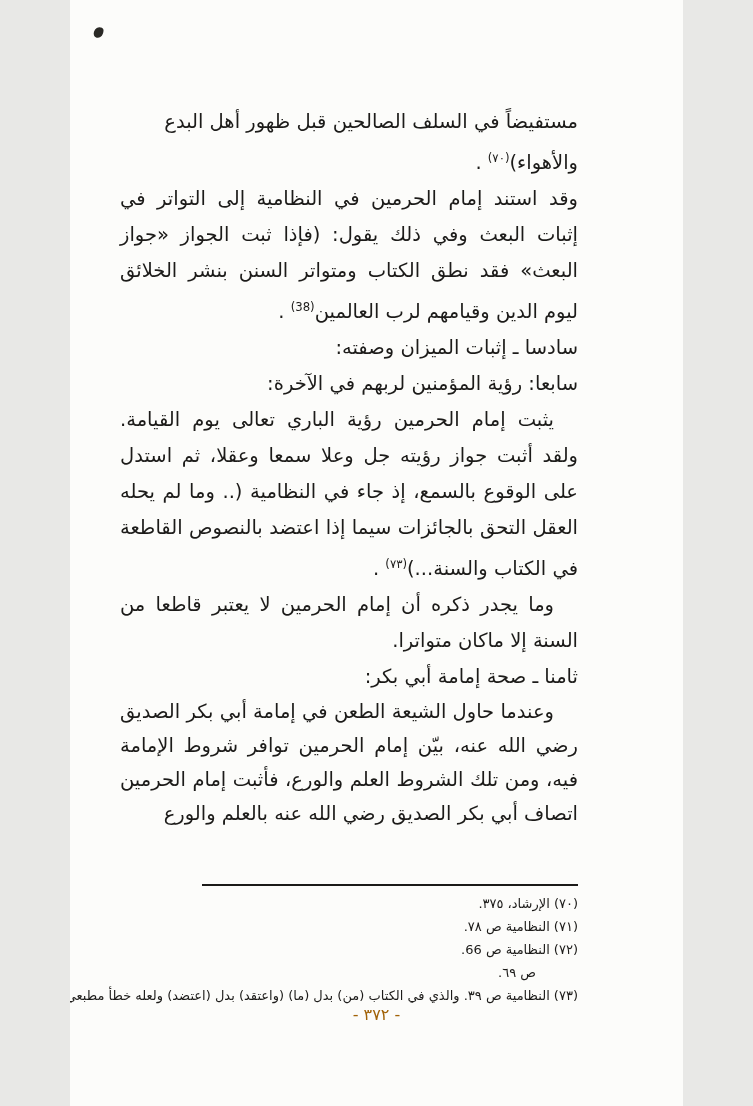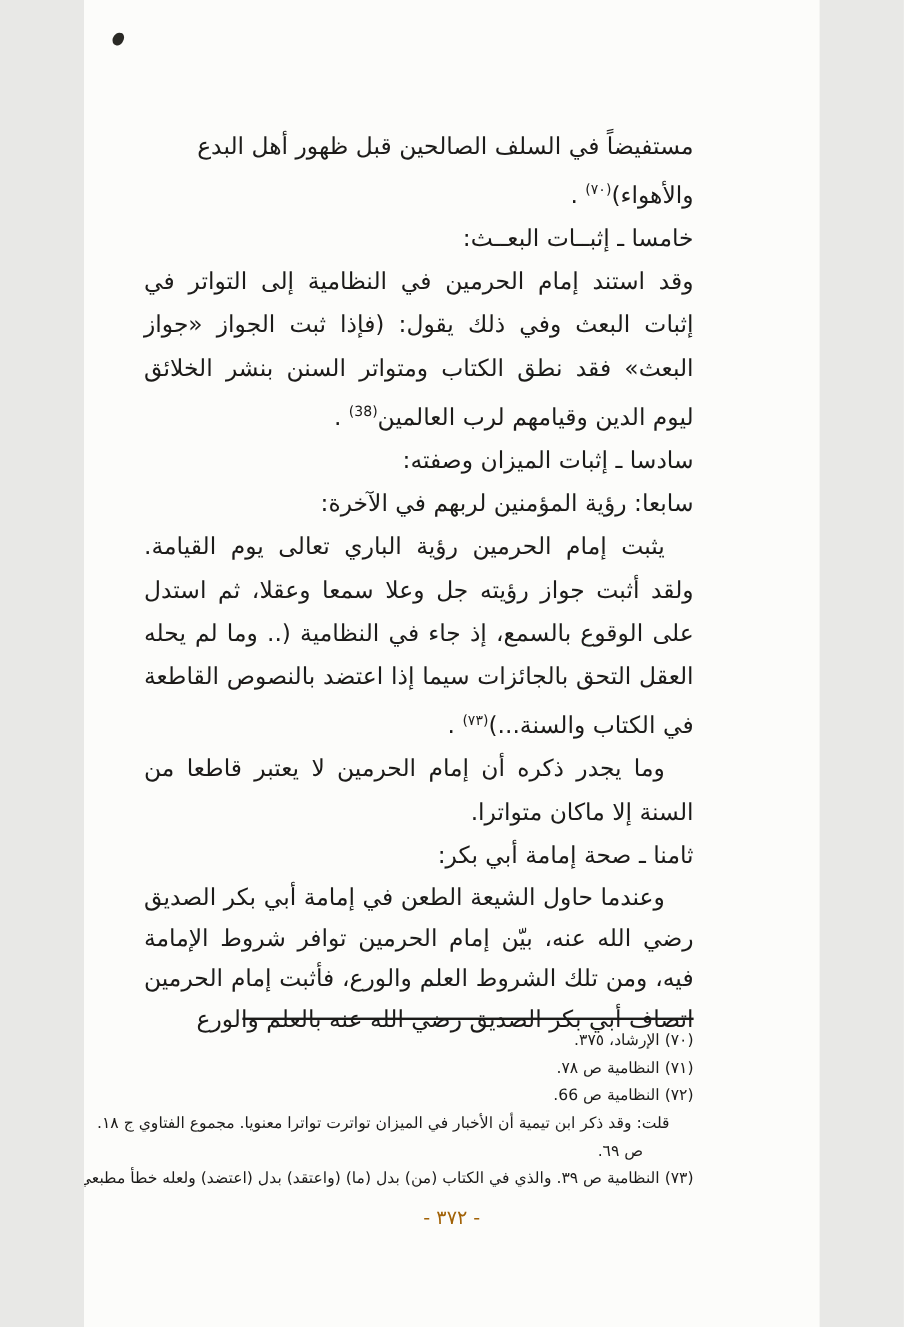--- a/index.html
+++ b/index.html
@@ -36,21 +36,21 @@
   .p-seventh1{ margin-top:2px; text-indent:24px; }
   .p-seventh2{ margin-top:0; text-indent:24px; }
   .h-eighth  { margin-top:0; font-size:19.5px; }
   .p-eighth  { margin-top:2px; text-indent:24px; line-height:34px; }
   .fn-ref{
     font-size:0.60em;
     vertical-align:7px;
     letter-spacing:0;
   }
   .footer{
-    position:absolute; top:848px; left:50px; right:105px;
+    position:absolute; top:884px; left:50px; right:105px;
     direction:rtl;
   }
   .fn-sep{
     width:376px; height:2px;
     background:#1b1a18;
     margin-bottom:6px;
   }
   .fn{
     font-size:13px;
     line-height:23px;
@@ -72,21 +72,20 @@
 <body>
 
 <div class="page">
 
   <div class="speck"></div>
 
   <main class="content" dir="rtl">
 
     <p class="cont-line"><span>مستفيضاً في السلف الصالحين قبل ظهور أهل البدع والأهواء)</span><sup class="fn-ref">(٧٠)</sup><span> .</span></p>
 
-    <h2 class="h-fifth">خامسا ـ إثبــات البعــث:</h2>
 
     <p class="p-fifth"><span>وقد استند إمام الحرمين في النظامية إلى التواتر في إثبات البعث وفي ذلك يقول: (فإذا ثبت الجواز «جواز البعث» فقد نطق الكتاب ومتواتر السنن بنشر الخلائق ليوم الدين وقيامهم لرب العالمين</span><sup class="fn-ref">(38)</sup><span> .</span></p>
 
     <h2 class="h-sixth">سادسا ـ إثبات الميزان وصفته:</h2>
 
 
     <h2 class="h-seventh">سابعا: رؤية المؤمنين لربهم في الآخرة:</h2>
 
     <p class="p-seventh1"><span>يثبت إمام الحرمين رؤية الباري تعالى يوم القيامة. ولقد أثبت جواز رؤيته جل وعلا سمعا وعقلا، ثم استدل على الوقوع بالسمع، إذ جاء في النظامية (.. وما لم يحله العقل التحق بالجائزات سيما إذا اعتضد بالنصوص القاطعة في الكتاب والسنة...)</span><sup class="fn-ref">(٧٣)</sup><span> .</span></p>
 
@@ -96,20 +95,19 @@
 
     <p class="p-eighth">وعندما حاول الشيعة الطعن في إمامة أبي بكر الصديق رضي الله عنه، بيّن إمام الحرمين توافر شروط الإمامة فيه، ومن تلك الشروط العلم والورع، فأثبت إمام الحرمين اتصاف أبي بكر الصديق رضي الله عنه بالعلم والورع</p>
 
   </main>
 
   <footer class="footer" dir="rtl">
     <div class="fn-sep"></div>
     <div class="fn">(٧٠) الإرشاد، ٣٧٥.</div>
     <div class="fn">(٧١) النظامية ص ٧٨.</div>
     <div class="fn">(٧٢) النظامية ص 66.</div>
-    <div class="fn fn-indent1">قلت: وقد ذكر ابن تيمية أن الأخبار في الميزان تواترت تواترا معنويا. مجموع الفتاوي ج ١٨.</div>
     <div class="fn fn-indent2">ص ٦٩.</div>
     <div class="fn fn-nowrap">(٧٣) النظامية ص ٣٩. والذي في الكتاب (من) بدل (ما) (واعتقد) بدل (اعتضد) ولعله خطأ مطبعي.</div>
   </footer>
 
   <div class="page-number">- ٣٧٢ -</div>
 
 </div>
 
 </body></html>

